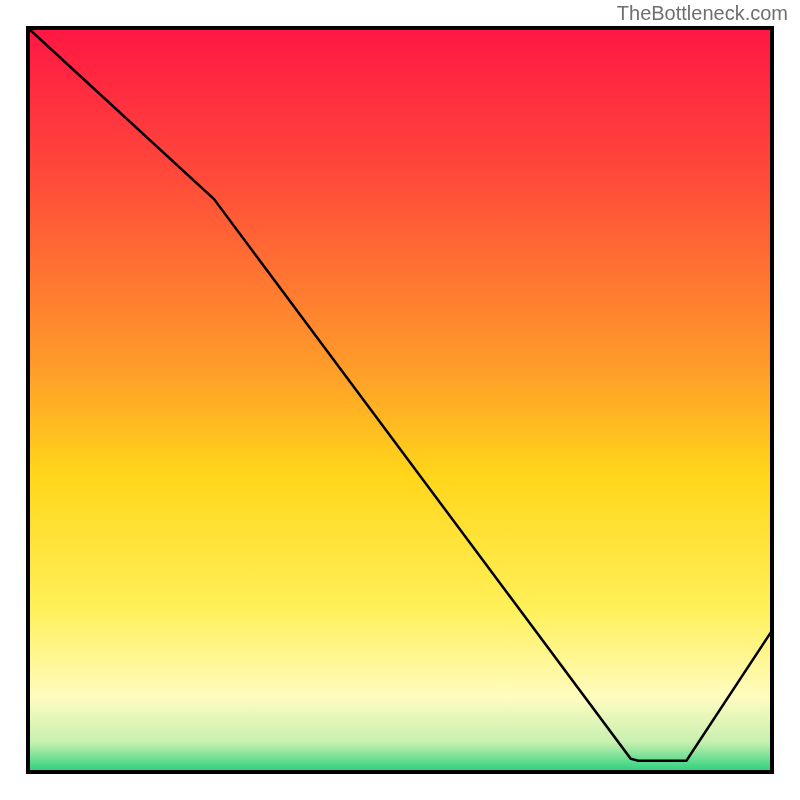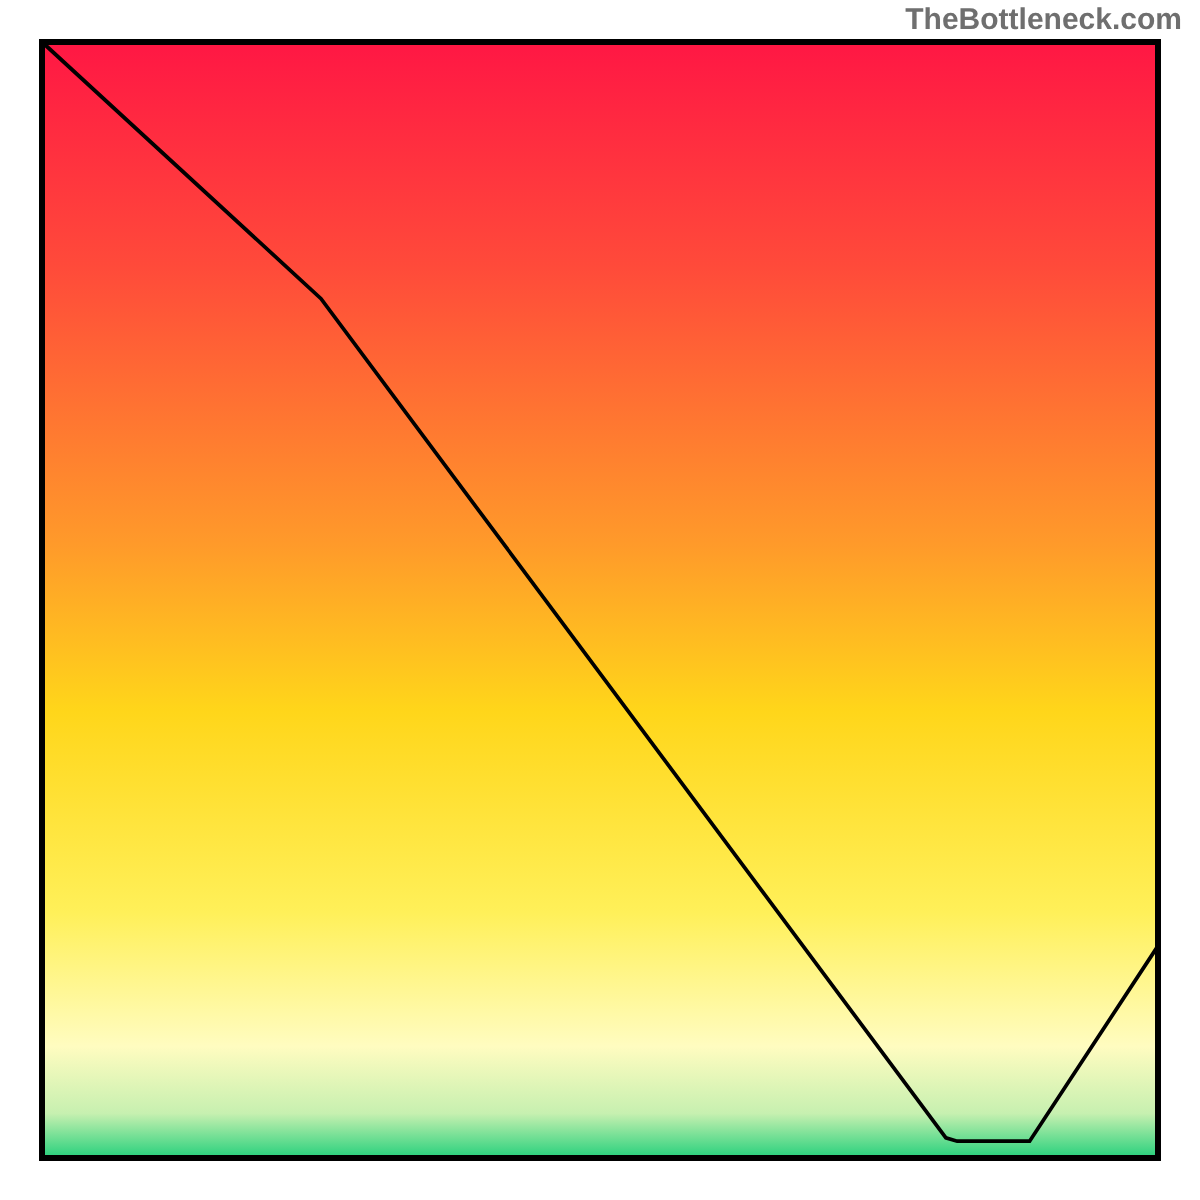--- a/index.html
+++ b/index.html
@@ -7,21 +7,20 @@
     padding: 0;
     width: 800px;
     height: 800px;
     background: #ffffff;
     overflow: hidden;
   }
   .chart-container {
     position: relative;
     width: 800px;
     height: 800px;
-    font-weight: bold;
   }
   .watermark {
     position: absolute;
     top: 2px;
     right: 12px;
     font-family: Arial, Helvetica, sans-serif;
     font-size: 20px;
     color: #6f6f6f;
     z-index: 10;
   }

